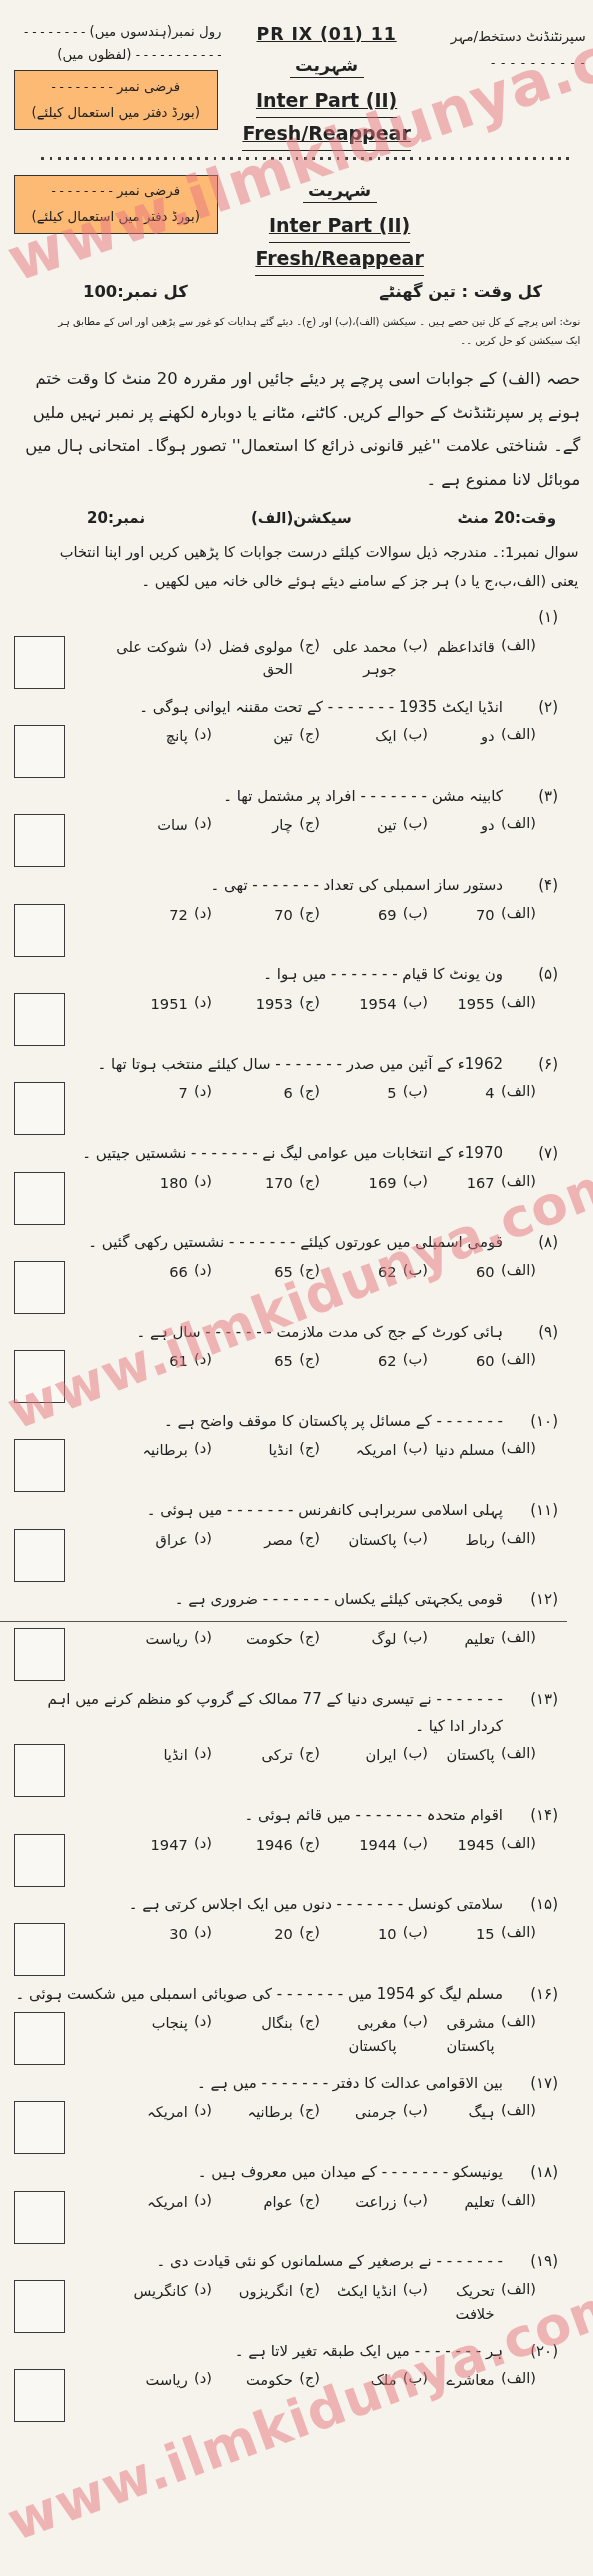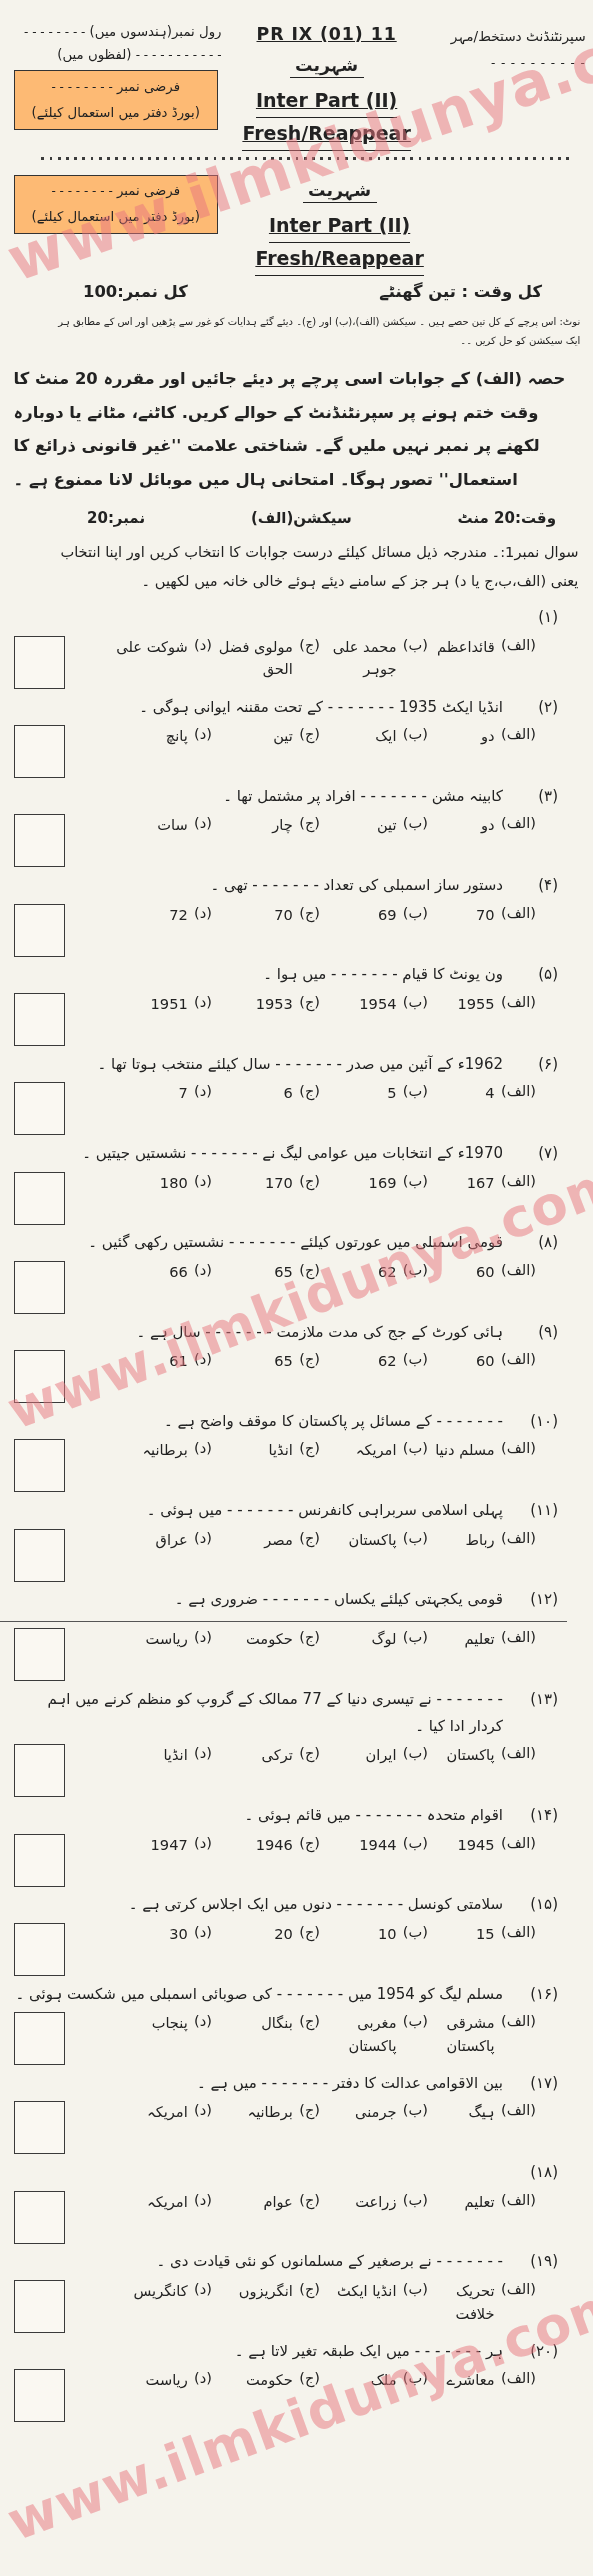--- a/index.html
+++ b/index.html
@@ -38,21 +38,21 @@
     background-image:repeating-linear-gradient(to left,#3c3c3c 0 2.7px,transparent 2.7px 8.2px); }
 
   
   .hdr2 { display:flex; margin-top:9.1px; padding:0 7.3px 0 5.5px; }
   .hdr2 .spacer { width:128px; }
   .hdr2 .col-left { width:217px; font-size:13.3px; }
 
   
   .inforow { display:flex; justify-content:space-between; padding:12.8px 51px 0 84px; font-size:16.4px; font-weight:bold; }
   .note { padding:11px 12.8px 0 42px; font-size:10px; line-height:1.95; text-align:right; }
-  .bold-instr { padding:11px 12.8px 0 14.6px; font-size:16.4px; font-weight:bold; line-height:2.05; text-align:left; }
+  .bold-instr { padding:11px 12.8px 0 14.6px; font-size:16.4px; font-weight:normal; line-height:2.05; text-align:right; }
 
   
   .sectionrow { display:flex; align-items:center; padding:12.8px 37px 0 88px; font-size:15px; font-weight:bold; }
   .sectionrow .sec-title { flex:1; text-align:center; }
   .qinstr { padding:11px 14.6px 0 31px; font-size:14.6px; line-height:1.95; text-align:right; }
 
   
   .questions { padding:9.1px 35px 0 11px; }
   .question { margin-bottom:2.7px; }
   .q-line { display:flex; font-size:15px; line-height:1.8; }
@@ -132,21 +132,21 @@
   <div class="note">نوٹ: اس پرچے کے کل تین حصے ہیں ۔ سیکشن (الف)،(ب) اور (ج)۔ دیئے گئے ہدایات کو غور سے پڑھیں اور اس کے مطابق ہر ایک سیکشن کو حل کریں ۔۔</div>
 
   <div class="bold-instr">حصہ (الف) کے جوابات اسی پرچے پر دیئے جائیں اور مقررہ 20 منٹ کا وقت ختم ہونے پر سپرنٹنڈنٹ کے حوالے کریں. کاٹنے، مٹانے یا دوبارہ لکھنے پر نمبر نہیں ملیں گے۔ شناختی علامت ''غیر قانونی ذرائع کا استعمال'' تصور ہوگا۔ امتحانی ہال میں موبائل لانا ممنوع ہے ۔</div>
 
   <div class="sectionrow">
     <span>وقت:20 منٹ</span>
     <span class="sec-title">سیکشن(الف)</span>
     <span>نمبر:20</span>
   </div>
 
-  <div class="qinstr">سوال نمبر1:۔ مندرجہ ذیل مسائل کیلئے درست جوابات کا انتخاب کریں اور اپنا انتخاب یعنی (الف،ب،ج یا د) ہر جز کے سامنے دیئے ہوئے خالی خانہ میں لکھیں ۔</div>
+  <div class="qinstr">سوال نمبر1:۔ مندرجہ ذیل سوالات کیلئے درست جوابات کا پڑھیں کریں اور اپنا انتخاب یعنی (الف،ب،ج یا د) ہر جز کے سامنے دیئے ہوئے خالی خانہ میں لکھیں ۔</div>
 
   <div class="questions" id="questions">
     <div class="question">
       <div class="q-line">
         <span class="q-num">(۱)</span>
       </div>
       <div class="opts">
           <div class="opt">
             <span class="opt-key">(الف)</span>
             <span class="opt-val">قائداعظم</span>
@@ -580,20 +580,21 @@
             <span class="opt-key">(د)</span>
             <span class="opt-val">امریکہ</span>
           </div>
           <div class="ans-box"></div>
         </div>
     </div>
 
     <div class="question">
       <div class="q-line">
         <span class="q-num">(۱۸)</span>
+        <span class="q-body">یونیسکو - - - - - - - کے میدان میں معروف ہیں ۔</span>
       </div>
       <div class="opts">
           <div class="opt">
             <span class="opt-key">(الف)</span>
             <span class="opt-val">تعلیم</span>
           </div>
           <div class="opt">
             <span class="opt-key">(ب)</span>
             <span class="opt-val">زراعت</span>
           </div>

